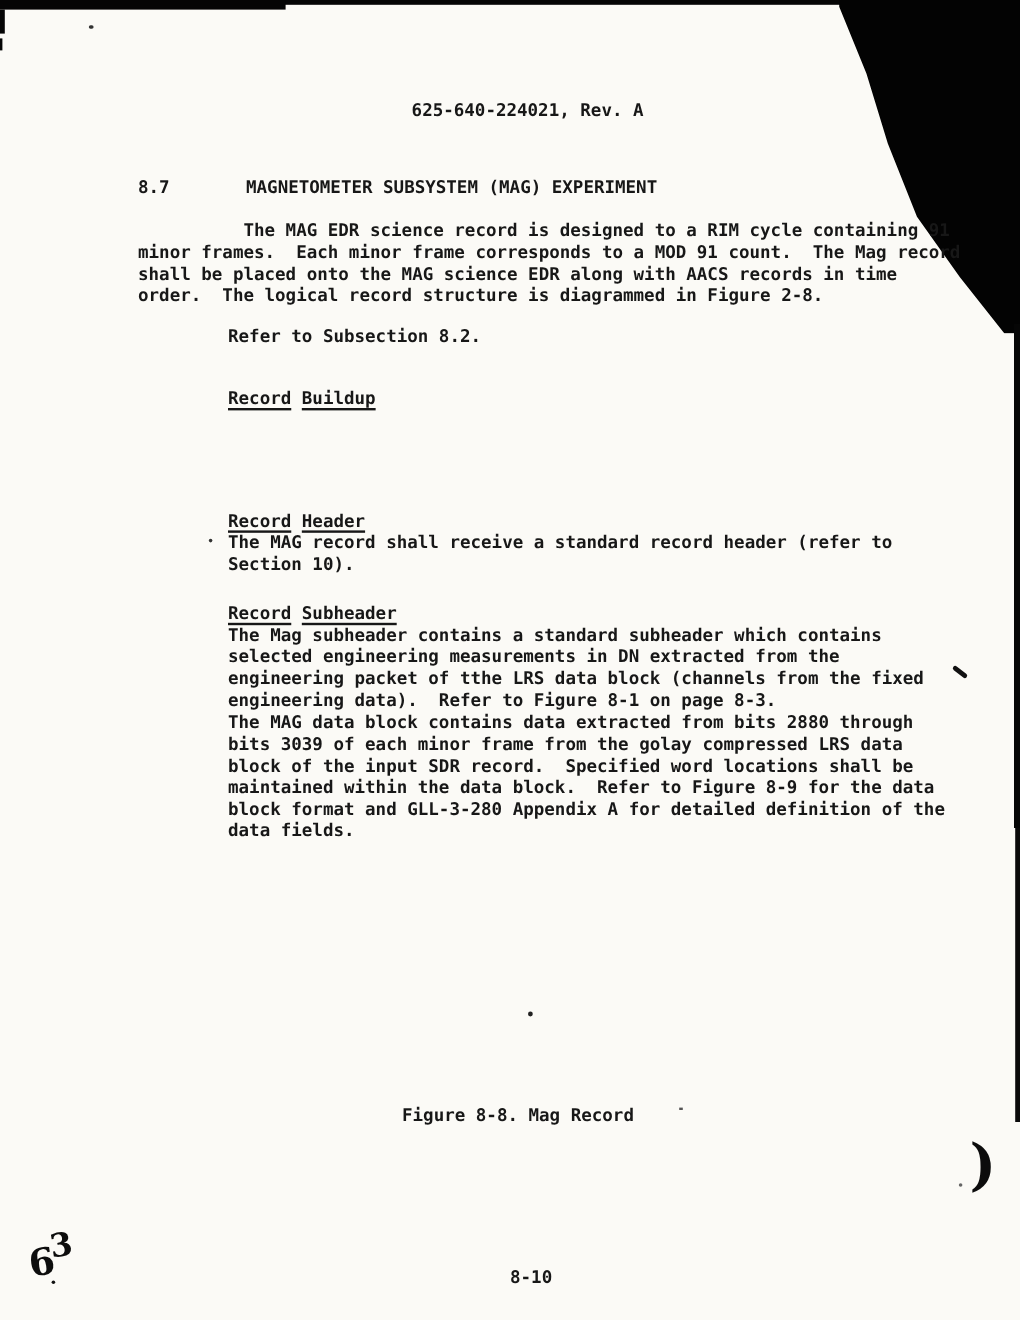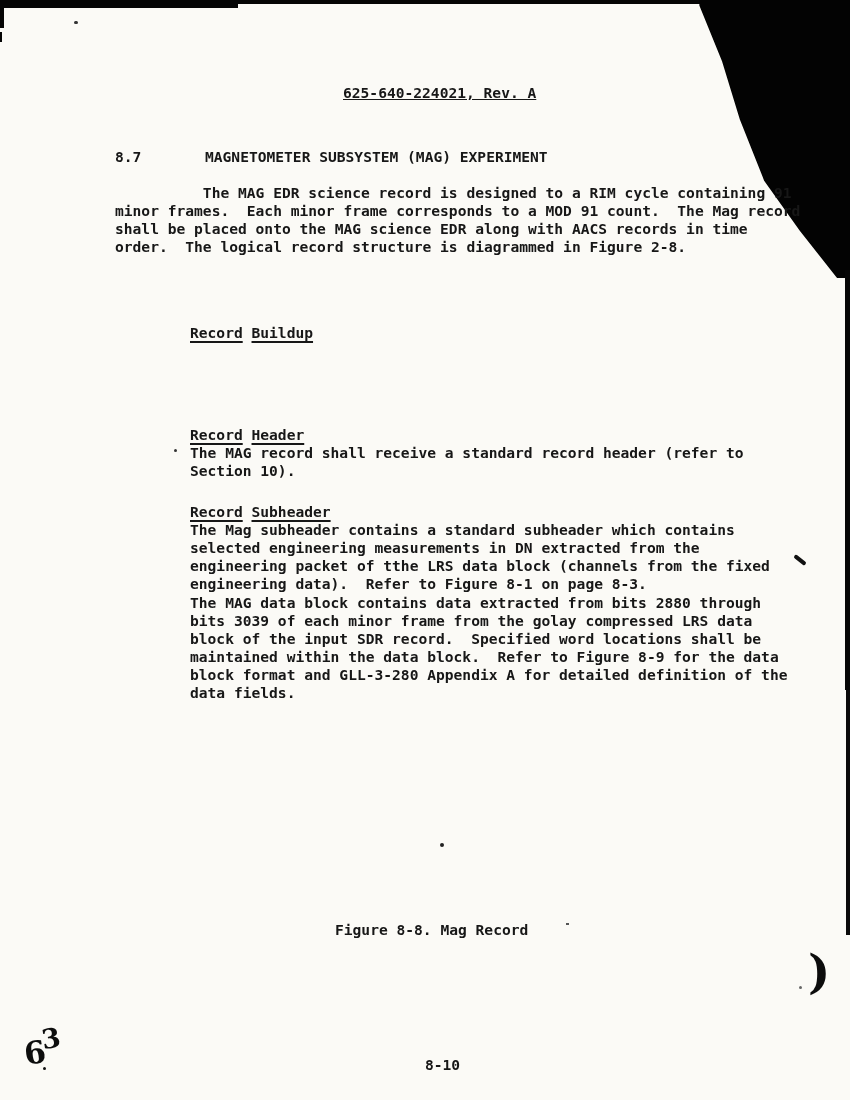--- a/index.html
+++ b/index.html
@@ -30,21 +30,21 @@
   .right-edge-strip2{left:846px;top:690px;width:4px;height:245px;background:#0a0a0a;}
   .pen-tick{left:793px;top:558px;width:14px;height:4px;background:#111;border-radius:2px;transform:rotate(38deg);}
   .pen-paren{left:808px;top:948px;font-family:"DejaVu Serif",serif;font-size:47px;font-weight:700;color:#0c0c0c;line-height:1;}
   .speck-a{left:440px;top:843px;width:4px;height:4px;background:#222;border-radius:2px;}
   .speck-b{left:174px;top:449px;width:3px;height:3px;background:#333;border-radius:2px;}
   .speck-c{left:74px;top:21px;width:4px;height:3px;background:#333;border-radius:2px;}
   .speck-d{left:566px;top:923px;width:3px;height:2px;background:#555;}
   .speck-e{left:799px;top:986px;width:3px;height:3px;background:#666;border-radius:2px;}
 
   
-  .doc-number{left:343px;top:84px;text-decoration:underline;}
+  .doc-number{left:343px;top:84px;}
   .section-line{left:115px;top:148px;}
   .section-line .num{display:inline-block;width:90px;}
   .intro{left:115px;top:184px;}
   .subsection{left:190px;}
   .sub-0{top:272px;} .sub-1{top:324px;} .sub-2{top:426px;} .sub-3{top:503px;} .sub-4{top:594px;}
   .sub-heading span{text-decoration:underline;text-decoration-thickness:1.5px;text-underline-offset:3px;}
 
   
   .fig-box{
     left:112px;top:791px;width:650px;height:106px;box-sizing:border-box;
@@ -92,20 +92,21 @@
   <div class="abs section-line">
     <span class="num">8.7</span><span>MAGNETOMETER SUBSYSTEM (MAG) EXPERIMENT</span>
   </div>
 
   <div class="abs intro pre">          The MAG EDR science record is designed to a RIM cycle containing 91
 minor frames.  Each minor frame corresponds to a MOD 91 count.  The Mag record
 shall be placed onto the MAG science EDR along with AACS records in time
 order.  The logical record structure is diagrammed in Figure 2-8.</div>
 
   <div class="abs subsection sub-0">
+    <div class="pre">Refer to Subsection 8.2.</div>
   </div>
 
   <div class="abs subsection sub-1">
     <div class="sub-heading"><span>Record</span> <span>Buildup</span></div>
   </div>
 
   <div class="abs subsection sub-2">
     <div class="sub-heading"><span>Record</span> <span>Header</span></div>
     <div class="pre">The MAG record shall receive a standard record header (refer to
 Section 10).</div>

